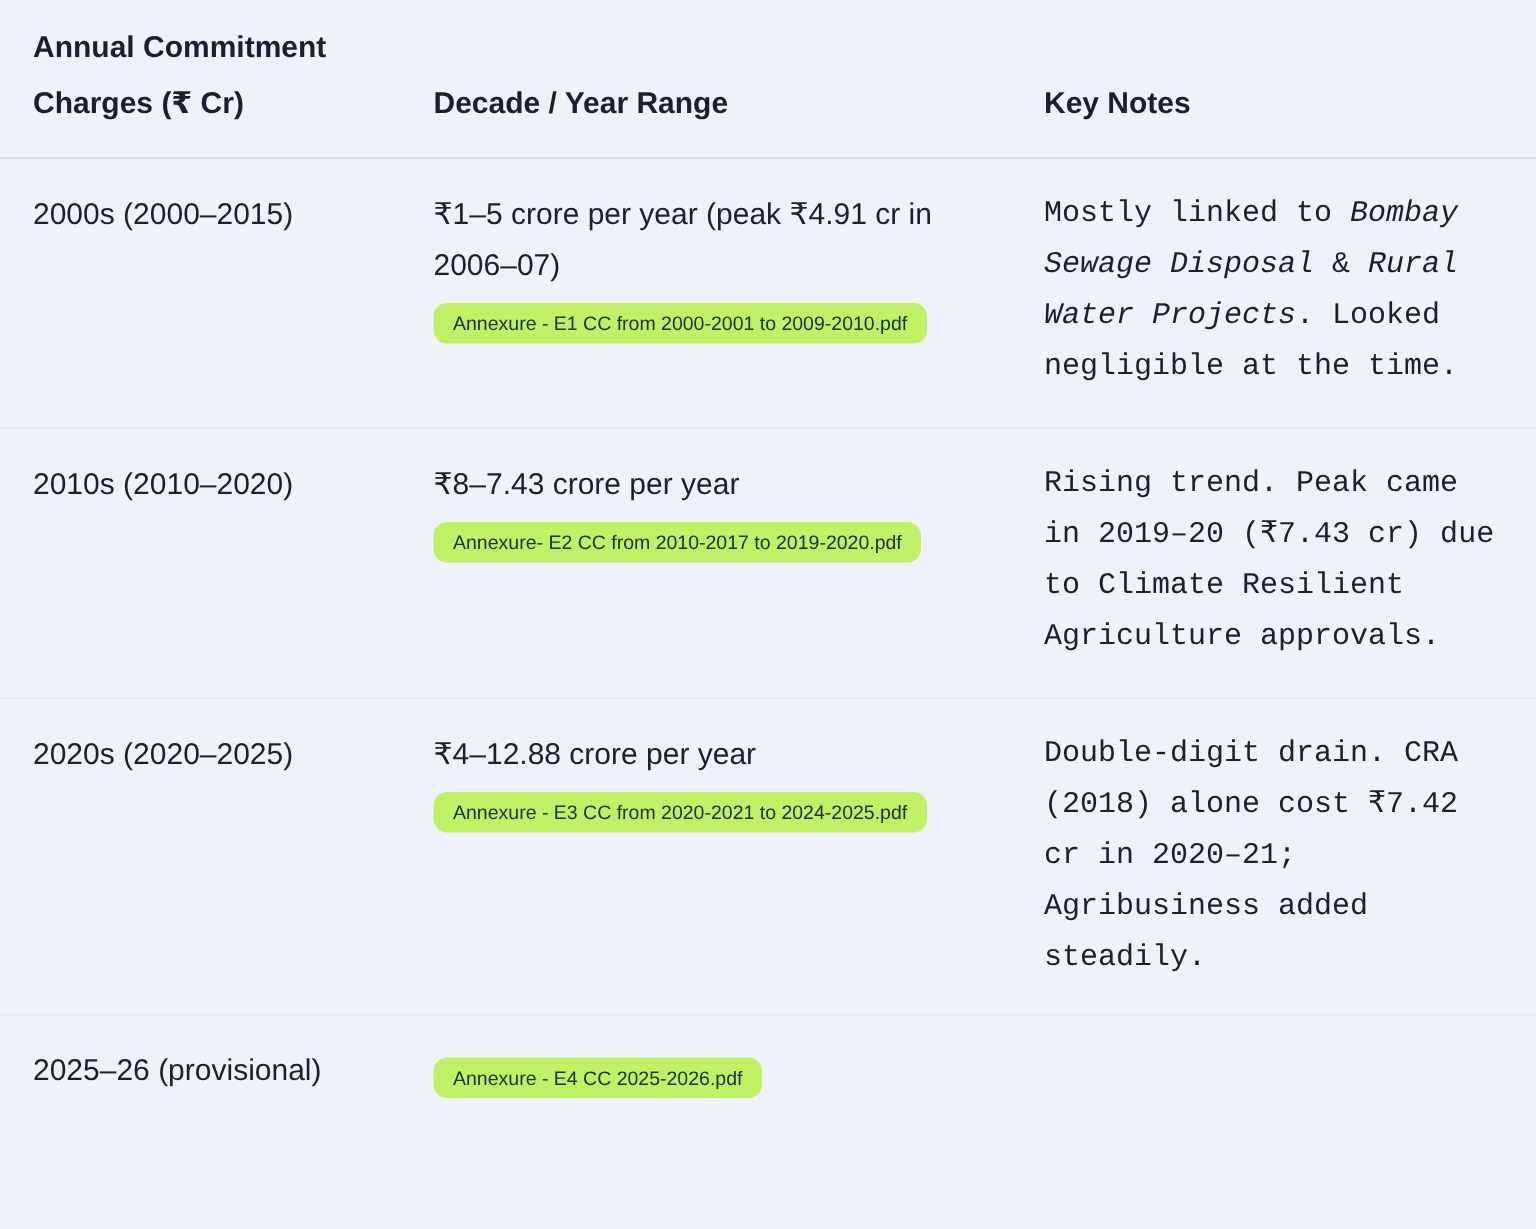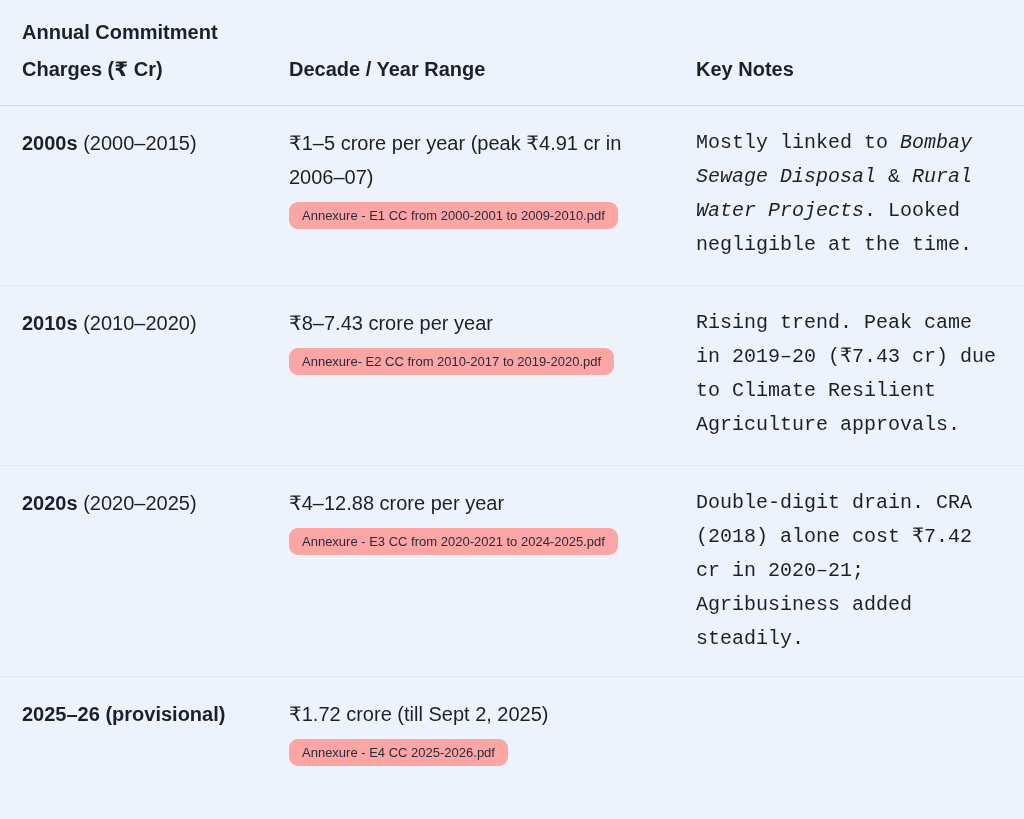--- a/index.html
+++ b/index.html
@@ -48,26 +48,26 @@
     border-bottom: 1px solid #e2e7f0;
     align-items: start;
   }
   .body-row:last-child { border-bottom: 1px solid #ccd2de; }
   .cell {
     font-size: 20px;
     line-height: 34px;
     padding-right: 26px;
   }
   .notes-cell { padding-right: 12px; font-family: Liberation Mono, monospace; }
-  .b { font-weight: 700; }
+  .b { font-weight: 400; }
   .em { font-style: italic; }
   .chip {
     display: inline-block;
     margin-top: 8px;
-    background: #fca5a5;
+    background: #bef264;
     border-radius: 9px;
     padding: 5px 13px;
     font-size: 13px;
     line-height: 17px;
     color: #262d3f;
     cursor: pointer;
     white-space: nowrap;
   }
 </style>
 </head>
@@ -125,21 +125,20 @@
         </div>
       </div>
       <div class="cell notes-cell"><span>Double-digit drain. CRA (2018) alone cost ₹7.42 cr in 2020–21; Agribusiness added steadily.</span></div>
     </div>
 
     <div class="row body-row">
       <div class="cell decade-cell">
         <span class="b">2025–26 (provisional)</span><span></span>
       </div>
       <div class="cell charges-cell">
-        <div>₹1.72 crore (till Sept 2, 2025)</div>
         <div class="chip">
           <span>Annexure - E4 CC 2025-2026.pdf</span>
         </div>
       </div>
     </div>
 
   </div>
 </div>
 
 </body></html>

